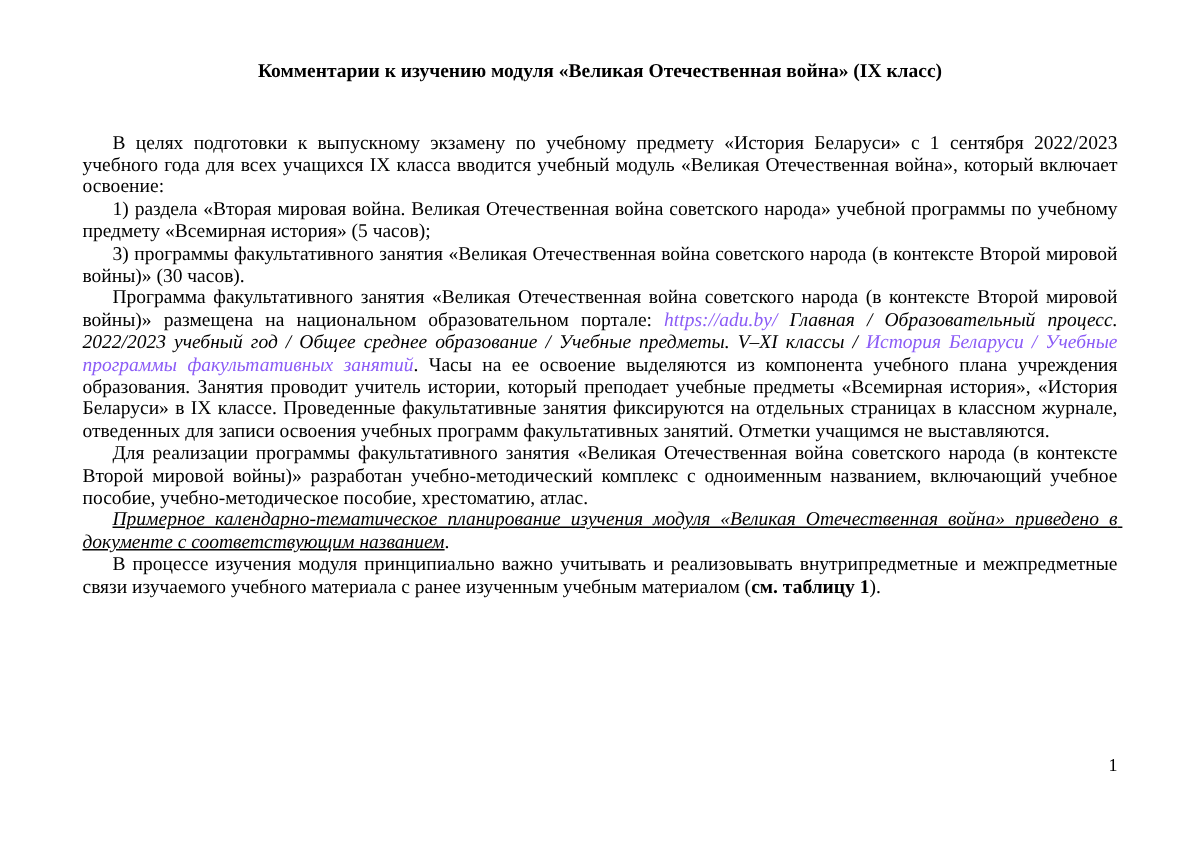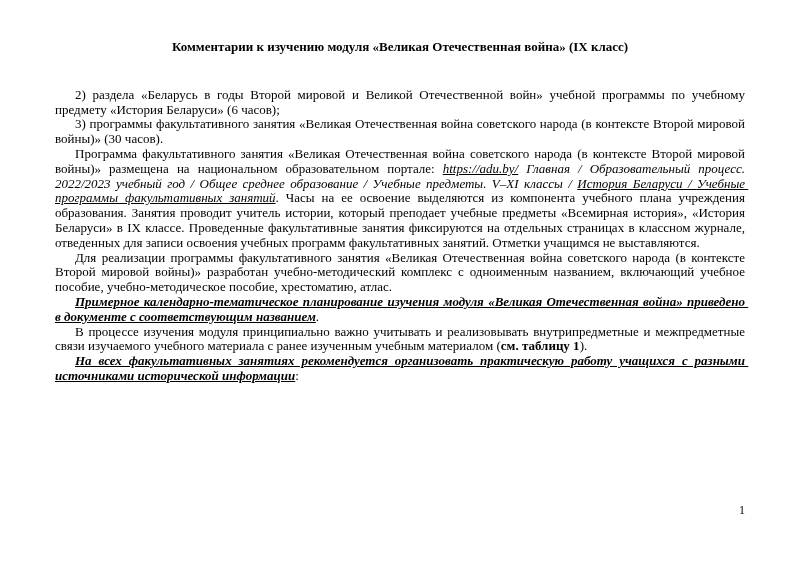--- a/index.html
+++ b/index.html
@@ -27,54 +27,53 @@
     text-indent: 0;
   }
   p.body-par {
     margin: 0;
     text-indent: 20px;
     text-align: justify;
   }
   .run { white-space: pre-wrap; }
   .italic { font-style: italic; }
   .bi { font-weight: bold; }
-  .biu { font-weight: bold; font-style: italic; text-decoration: underline; }
+  .biu { font-weight: normal; font-style: italic; text-decoration: underline; }
   .link {
-    color: #000000;
+    color: #8b5cf6;
     font-style: italic;
-    text-decoration: underline;
     cursor: pointer;
   }
   .page-number {
     position: absolute;
     top: 503px;
     right: 55px;
     font-size: 12px;
     line-height: 14px;
     text-align: right;
   }
 </style>
 </head>
 <body>
 
 <div class="page">
 
   <p class="doc-title">Комментарии к изучению модуля «Великая Отечественная война» (IX класс)</p>
 
+  <p class="body-par"><span class="run">В целях подготовки к выпускному экзамену по учебному предмету «История Беларуси» с 1 сентября 2022/2023 учебного года для всех учащихся IX класса вводится учебный модуль «Великая Отечественная война», который включает освоение:</span></p>
 
+  <p class="body-par"><span class="run">1) раздела «Вторая мировая война. Великая Отечественная война советского народа» учебной программы по учебному предмету «Всемирная история» (5 часов);</span></p>
 
-  <p class="body-par"><span class="run">2) раздела «Беларусь в годы Второй мировой и Великой Отечественной войн» учебной программы по учебному предмету «История Беларуси» (6 часов);</span></p>
 
   <p class="body-par"><span class="run">3) программы факультативного занятия «Великая Отечественная война советского народа (в контексте Второй мировой войны)» (30 часов).</span></p>
 
   <p class="body-par"><span class="run">Программа факультативного занятия «Великая Отечественная война советского народа (в контексте Второй мировой войны)» размещена на национальном образовательном портале: </span><span class="run link">https://adu.by/</span><span class="run italic"> Главная / Образовательный процесс. 2022/2023 учебный год / Общее среднее образование / Учебные предметы. V–XI классы / </span><span class="run link">История Беларуси / </span><span class="run link">Учебные программы факультативных занятий</span><span class="run">. Часы на ее освоение выделяются из компонента учебного плана учреждения образования. Занятия проводит учитель истории, который преподает учебные предметы «Всемирная история», «История Беларуси» в IX классе. Проведенные факультативные занятия фиксируются на отдельных страницах в классном журнале, отведенных для записи освоения учебных программ факультативных занятий. Отметки учащимся не выставляются.</span></p>
 
   <p class="body-par"><span class="run">Для реализации программы факультативного занятия «Великая Отечественная война советского народа (в контексте Второй мировой войны)» разработан учебно-методический комплекс с одноименным названием, включающий учебное пособие, учебно-методическое пособие, хрестоматию, атлас.</span></p>
 
   <p class="body-par"><span class="run biu">Примерное календарно-тематическое планирование изучения модуля «Великая Отечественная война» приведено в документе с соответствующим названием</span><span class="run">.</span></p>
 
   <p class="body-par"><span class="run">В процессе изучения модуля принципиально важно учитывать и реализовывать внутрипредметные и межпредметные связи изучаемого учебного материала с ранее изученным учебным материалом (</span><span class="run bi">см. таблицу 1</span><span class="run">).</span></p>
 
-  <p class="body-par"><span class="run biu">На всех факультативных занятиях рекомендуется организовать практическую работу учащихся с разными источниками исторической информации</span><span class="run">:</span></p>
 
   <div class="page-number">1</div>
 
 </div>
 
 </body></html>

